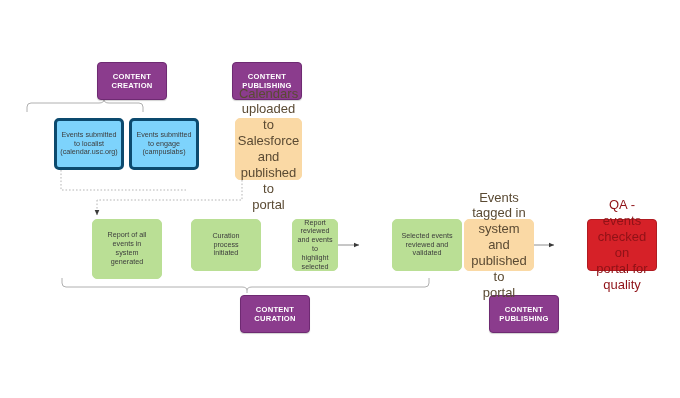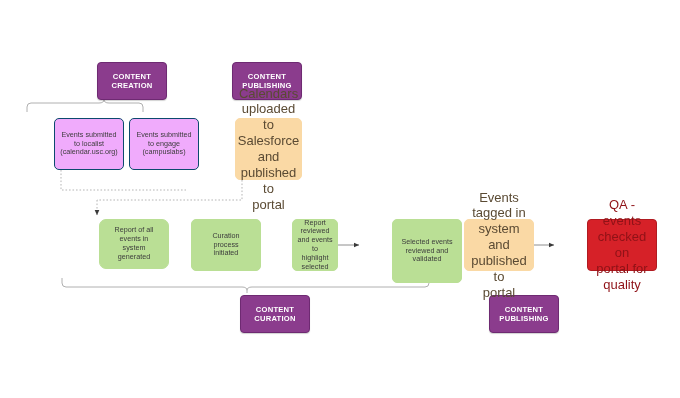--- a/index.html
+++ b/index.html
@@ -52,22 +52,22 @@
     color: #ffffff;
     font-size: 7.6px;
     font-weight: bold;
     letter-spacing: 0.25px;
     border-radius: 4px;
     box-shadow: 0 1px 1px rgba(0,0,0,0.18);
   }
 
   
   .teal {
-    background: #f0abfc;
-    border: 1px solid #0c4a6e;
+    background: #7dd3fc;
+    border: 3px solid #0c4a6e;
     color: #3c3c3c;
     font-size: 7.2px;
   }
 
   
   .green {
     background: #badf95;
     border: 1px solid #badf95;
     color: #3c3c3c;
     font-size: 7.2px;
@@ -160,35 +160,35 @@
   <div class="node teal" style="left:101px; top:118px; width:70px; height:52px;">Events submitted
 to engage
 (campuslabs)</div>
 
   <div class="node orange" style="left:207px; top:118px; width:67px; height:62px;">Calendars
 uploaded to
 Salesforce and
 published to
 portal</div>
 
-  <div class="node green" style="left:71px;  top:219px; width:70px; height:50px;border-radius:7px;">Report of all
+  <div class="node green" style="left:64px;  top:219px; width:70px; height:60px;">Report of all
 events in
 system
 generated</div>
 
   <div class="node green" style="left:163px; top:219px; width:70px; height:52px;">Curation
 process
 initiated</div>
 
   <div class="node green" style="left:264px; top:219px; width:46px; height:52px;">Report reviewed
 and events to
 highlight
 selected</div>
 
-  <div class="node green" style="left:364px; top:219px; width:70px; height:64px;">Selected events
+  <div class="node green" style="left:364px; top:219px; width:70px; height:52px;">Selected events
 reviewed and
 validated</div>
 
   <div class="node orange" style="left:436px; top:219px; width:70px; height:52px;">Events tagged in
 system and
 published to
 portal</div>
 
   <div class="node red" style="left:559px; top:219px; width:70px; height:52px;">QA - events
 checked on

